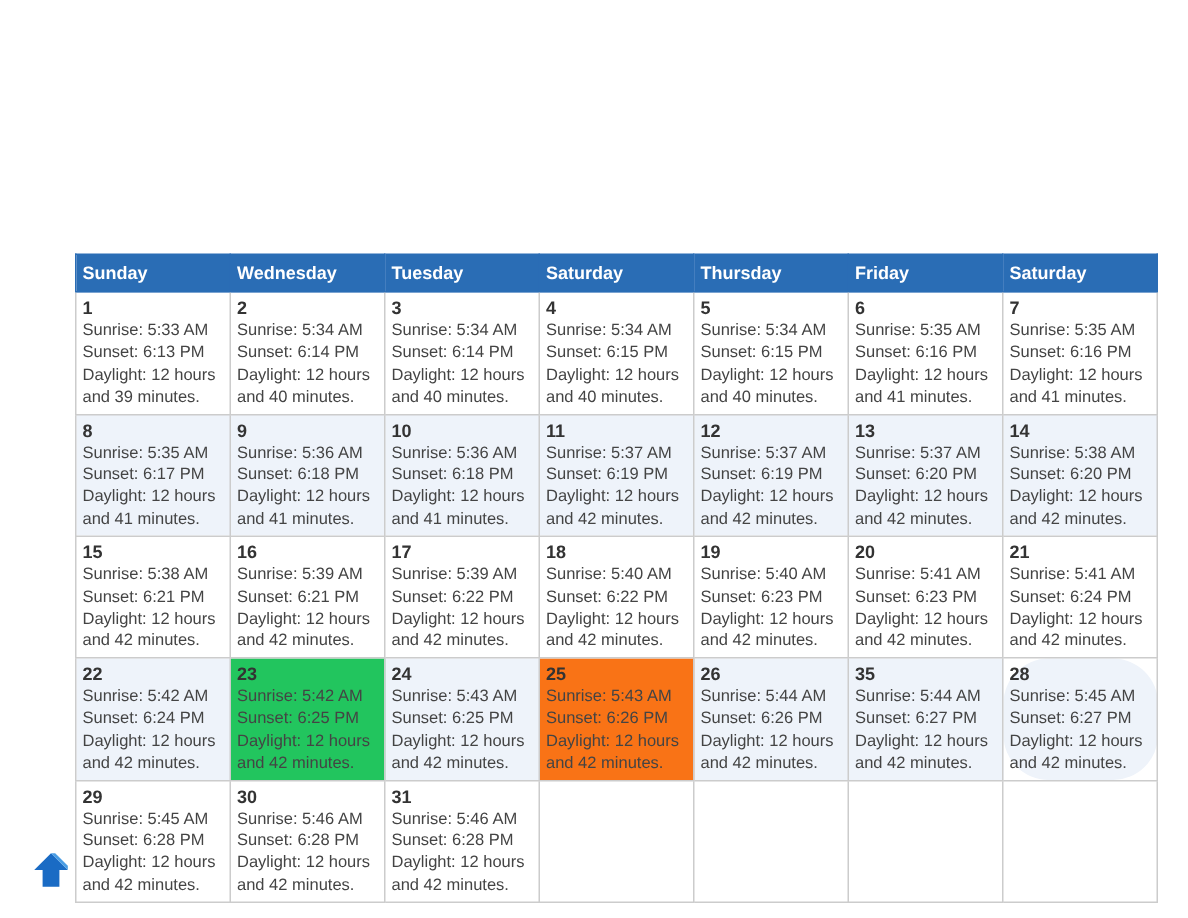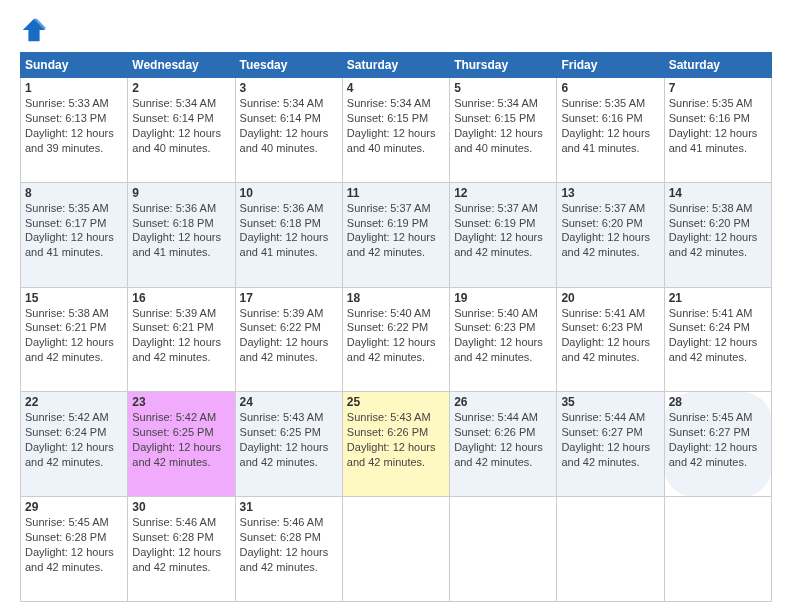--- a/index.html
+++ b/index.html
@@ -8,21 +8,22 @@
       background: #fff;
       width: 792px;
       height: 612px;
       overflow: hidden;
     }
     .page {
       width: 792px;
       height: 612px;
       padding: 16px 20px 10px 20px;
       display: flex;
-      flex-direction: column;
+      flex-direction: row;
+      align-items: flex-end;
     }
     .header {
       display: flex;
       justify-content: space-between;
       align-items: flex-start;
       margin-bottom: 8px;
     }
     .logo {
       display: flex;
       align-items: center;
@@ -216,29 +217,29 @@
           <td>
         <span class="day-num">21</span>
         <span class="day-info">Sunrise: 5:41 AM<br>Sunset: 6:24 PM<br>Daylight: 12 hours and 42 minutes.</span>
       </td>
         </tr>
         <tr>
           <td style="background-color: rgb(238, 243, 250);">
         <span class="day-num">22</span>
         <span class="day-info">Sunrise: 5:42 AM<br>Sunset: 6:24 PM<br>Daylight: 12 hours and 42 minutes.</span>
       </td>
-          <td style="background-color: #f0abfc;">
+          <td style="background-color: #22c55e;">
         <span class="day-num">23</span>
         <span class="day-info">Sunrise: 5:42 AM<br>Sunset: 6:25 PM<br>Daylight: 12 hours and 42 minutes.</span>
       </td>
           <td style="background-color: rgb(238, 243, 250);">
         <span class="day-num">24</span>
         <span class="day-info">Sunrise: 5:43 AM<br>Sunset: 6:25 PM<br>Daylight: 12 hours and 42 minutes.</span>
       </td>
-          <td style="background-color: #fef9c3; margin-left: 11px;">
+          <td style="background-color: #f97316; margin-left: 11px;">
         <span class="day-num">25</span>
         <span class="day-info">Sunrise: 5:43 AM<br>Sunset: 6:26 PM<br>Daylight: 12 hours and 42 minutes.</span>
       </td>
           <td style="background-color: rgb(238, 243, 250);">
         <span class="day-num">26</span>
         <span class="day-info">Sunrise: 5:44 AM<br>Sunset: 6:26 PM<br>Daylight: 12 hours and 42 minutes.</span>
       </td>
           <td style="background-color: rgb(238, 243, 250);">
         <span class="day-num">35</span>
         <span class="day-info">Sunrise: 5:44 AM<br>Sunset: 6:27 PM<br>Daylight: 12 hours and 42 minutes.</span>

